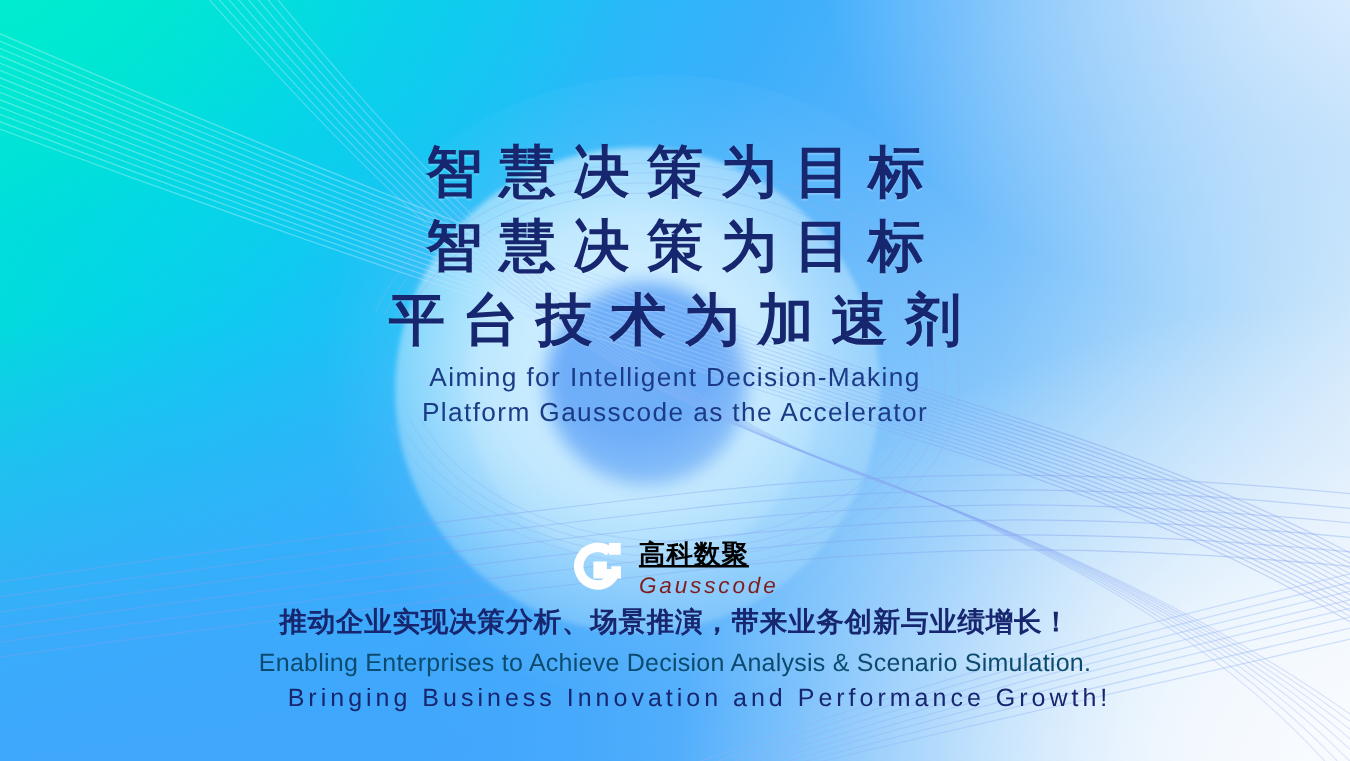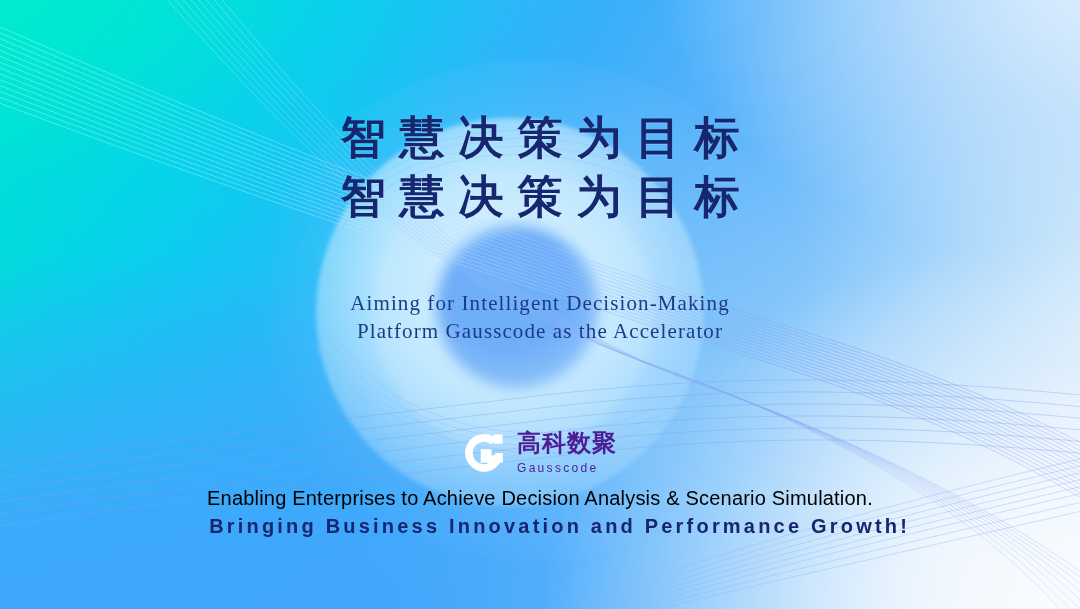--- a/index.html
+++ b/index.html
@@ -117,21 +117,21 @@
     text-shadow:0 1px 1px rgba(255,255,255,0.20);
   }
 
   .subhead{
     position:absolute;
     left:0; right:0; top:289px;
     text-align:center;
     color:#1b3b86;
   }
   .subhead .sh-line{
-    font-family:Liberation Serif, serif;
+    font-family:Liberation Sans, sans-serif;
     font-size:21px;
     font-weight:400;
     letter-spacing:1.1px;
     line-height:28px;
     white-space:nowrap;
   }
 
   
   .logo{
     position:absolute;
@@ -148,34 +148,36 @@
   }
   .logo-mark svg{display:block;}
   .logo-words{
     display:flex;
     flex-direction:column;
     justify-content:center;
     line-height:1;
   }
   .logo-cn{
     font-family:"DejaVu Sans","Liberation Sans",sans-serif;
-    font-size:24px;
+    font-size:21px;
     font-weight:bold;
-    color:#4c1d95;
+    color:#000000;
     letter-spacing:1px;
     line-height:28px;
+    text-decoration:underline;
   }
   .logo-en{
     font-family:"Liberation Sans","DejaVu Sans",sans-serif;
-    font-size:12px;
+    font-size:18px;
     font-weight:400;
-    color:#4c1d95;
+    color:#7f1d1d;
     letter-spacing:2.3px;
     line-height:19px;
     margin-top:2px;
+    font-style:italic;
   }
 
   
   .footer{
     position:absolute;
     left:0; right:0; top:482px;
     text-align:center;
   }
   .footer-cn{
     font-family:"DejaVu Sans","Liberation Sans",sans-serif;
@@ -183,30 +185,30 @@
     font-weight:bold;
     color:#17266e;
     letter-spacing:0.6px;
     line-height:33px;
     white-space:nowrap;
   }
   .footer-en1{
     font-family:"Liberation Sans","DejaVu Sans",sans-serif;
     font-size:20px;
     font-weight:400;
-    color:#000000;
+    color:#0c4a6e;
     letter-spacing:0.2px;
     line-height:28px;
     white-space:nowrap;
     margin-top:2px;
   }
   .footer-en2{
     font-family:"Liberation Sans","DejaVu Sans",sans-serif;
     font-size:20px;
-    font-weight:700;
+    font-weight:400;
     color:#17266e;
     letter-spacing:3.2px;
     line-height:28px;
     white-space:nowrap;
     text-indent:3.2px;
     margin-left:36px;
   }
 </style>
 </head>
 <body>
@@ -307,20 +309,21 @@
 
       </g>
     </svg>
   </div>
 
   <div class="content">
 
     <div class="headline">
       <div class="hl-line">智慧决策为目标</div>
       <div class="hl-line">智慧决策为目标</div>
+      <div class="hl-line">平台技术为加速剂</div>
     </div>
 
     <div class="subhead">
       <div class="sh-line">Aiming for Intelligent Decision-Making</div>
       <div class="sh-line">Platform Gausscode as the Accelerator</div>
     </div>
 
     <div class="logo">
       <div class="logo-mark">
         <svg width="43" height="43" viewBox="0 0 43 43" xmlns="http://www.w3.org/2000/svg" aria-hidden="true">
@@ -330,18 +333,19 @@
           <rect x="30.2" y="2.4" width="9.4" height="9.4" fill="#ffffff"></rect>
         </svg>
       </div>
       <div class="logo-words">
         <div class="logo-cn">高科数聚</div>
         <div class="logo-en">Gausscode</div>
       </div>
     </div>
 
     <div class="footer">
+      <div class="footer-cn">推动企业实现决策分析、场景推演，带来业务创新与业绩增长！</div>
       <div class="footer-en1">Enabling Enterprises to Achieve Decision Analysis &amp; Scenario Simulation.</div>
       <div class="footer-en2">Bringing Business Innovation and Performance Growth!</div>
     </div>
 
   </div>
 </div>
 
 </body></html>

